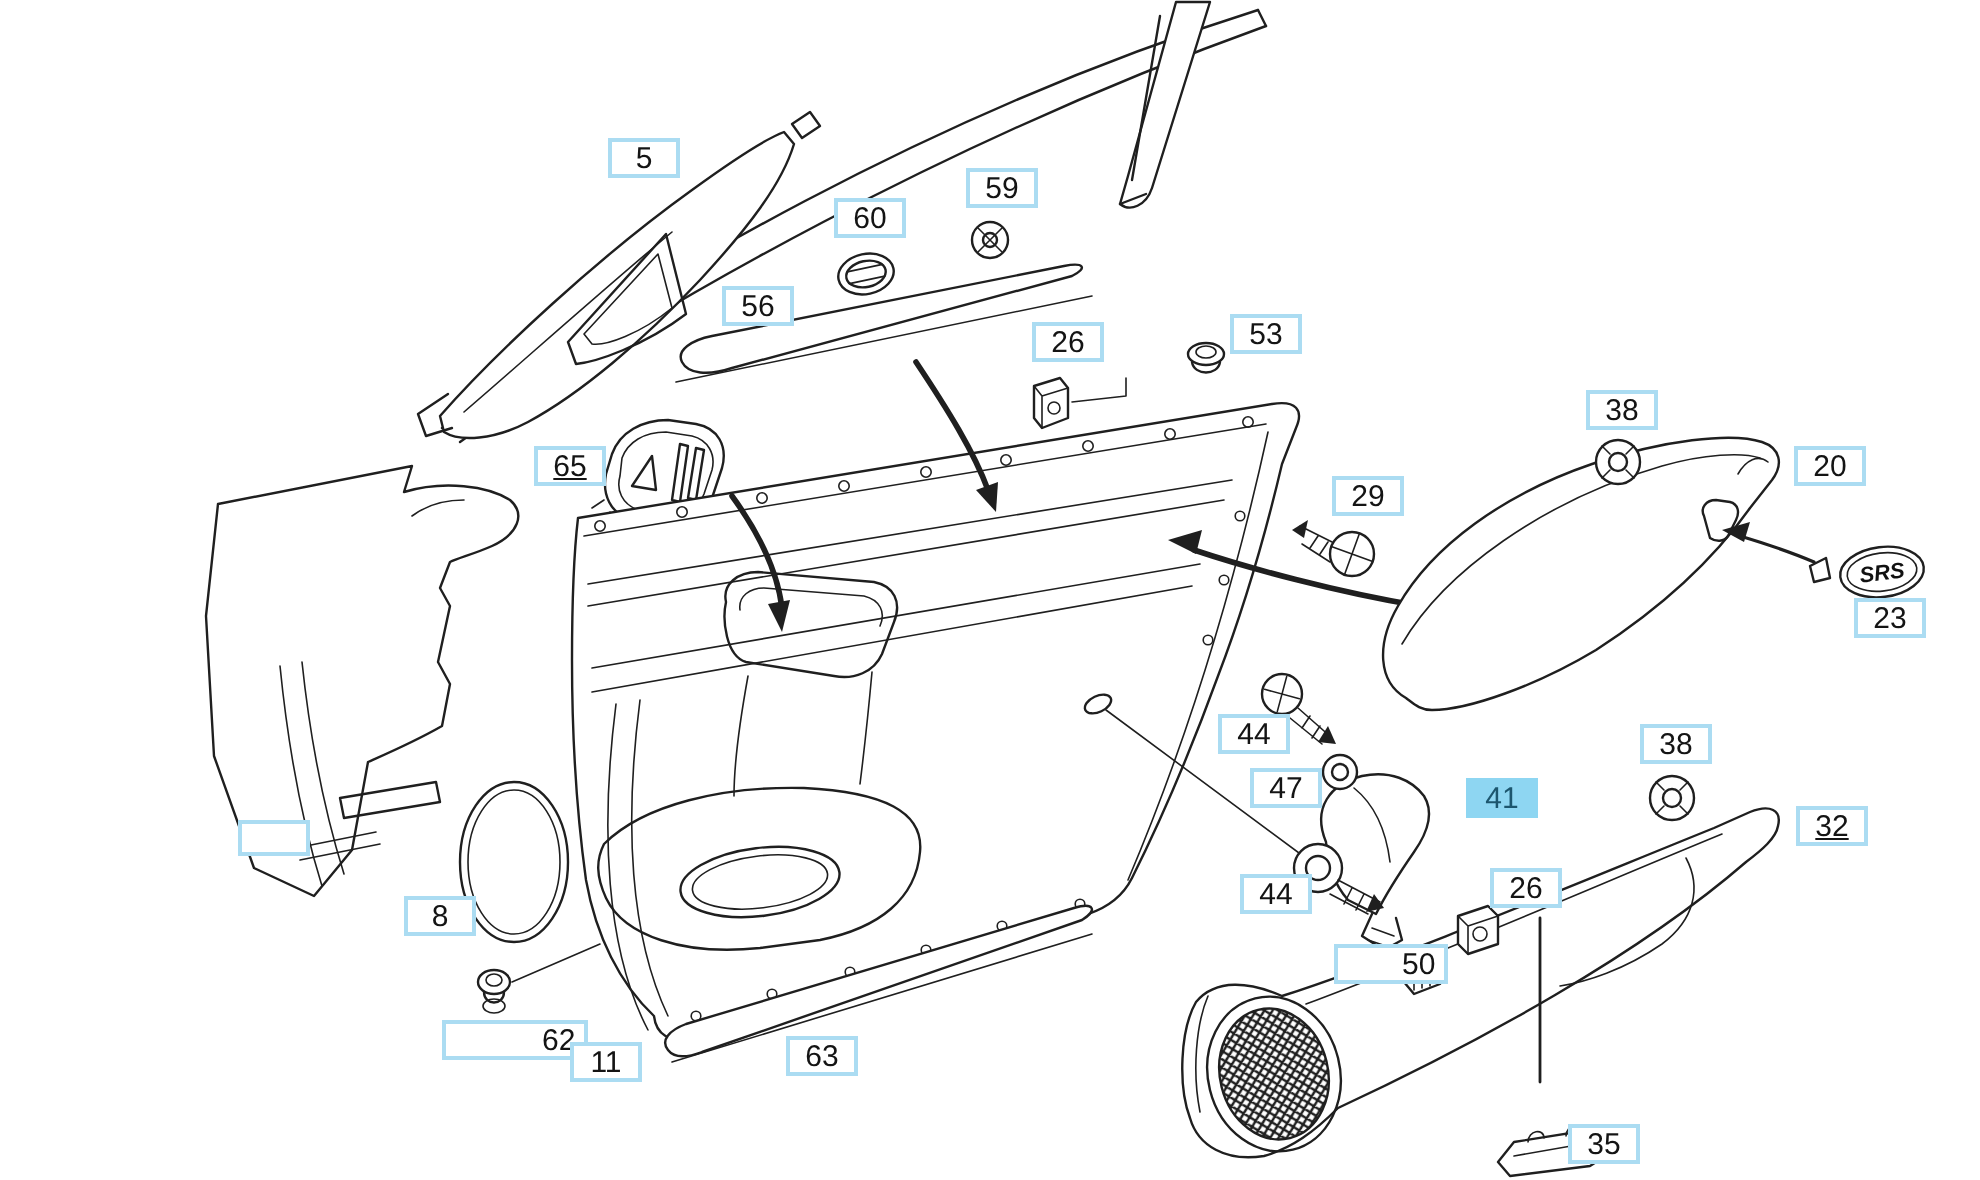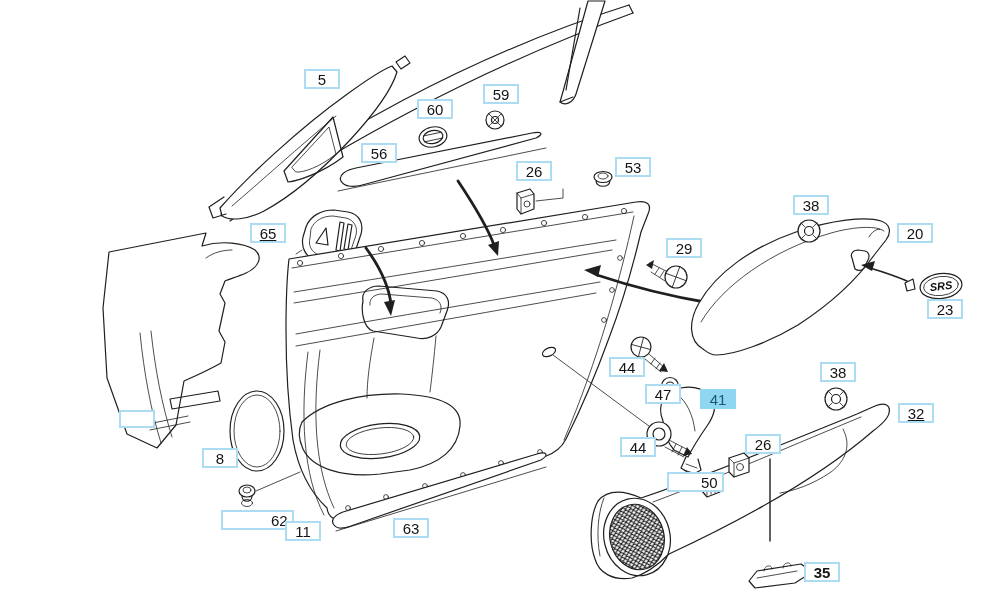--- a/index.html
+++ b/index.html
@@ -255,33 +255,33 @@
     <path class="thin" d="M764,571 C764,565 772,564 772,569 M783,568 C783,562 791,561 791,566"></path>
   </g>
 </svg>
 
   <div class="plabel" style="left:304px; top:69px;">5</div>
   <div class="plabel" style="left:417px; top:99px;">60</div>
   <div class="plabel" style="left:483px; top:84px;">59</div>
   <div class="plabel" style="left:361px; top:143px;">56</div>
   <div class="plabel" style="left:516px; top:161px;">26</div>
   <div class="plabel" style="left:615px; top:157px;">53</div>
-  <div class="plabel" style="left:250px; top:223px;text-decoration:underline;">65</div>
+  <div class="plabel" style="left:267px; top:223px;text-decoration:underline;">65</div>
   <div class="plabel" style="left:793px; top:195px;">38</div>
   <div class="plabel" style="left:897px; top:223px;">20</div>
   <div class="plabel" style="left:927px; top:299px;">23</div>
   <div class="plabel" style="left:666px; top:238px;">29</div>
   <div class="plabel" style="left:609px; top:357px;">44</div>
-  <div class="plabel" style="left:645px; top:384px;">47</div>
-  <div class="plabel hl" style="left:700px; top:389px;">41</div>
+  <div class="plabel" style="left:625px; top:384px;">47</div>
+  <div class="plabel hl" style="left:733px; top:389px;">41</div>
   <div class="plabel" style="left:820px; top:362px;">38</div>
   <div class="plabel" style="left:898px; top:403px;text-decoration:underline;">32</div>
   <div class="plabel" style="left:620px; top:437px;">44</div>
   <div class="plabel" style="left:745px; top:434px;">26</div>
   <div class="plabel" style="left:667px; top:472px;padding-left:32px;">50</div>
   <div class="plabel" style="left:119px; top:410px; height:18px;"></div>
   <div class="plabel" style="left:202px; top:448px;">8</div>
   <div class="plabel" style="left:221px; top:510px;padding-left:48px;">62</div>
   <div class="plabel" style="left:285px; top:521px;">11</div>
   <div class="plabel" style="left:393px; top:518px;">63</div>
-  <div class="plabel" style="left:804px; top:562px;font-weight:bold;">35</div>
+  <div class="plabel" style="left:784px; top:562px;">35</div>
 
 </div>
 
 </body></html>

